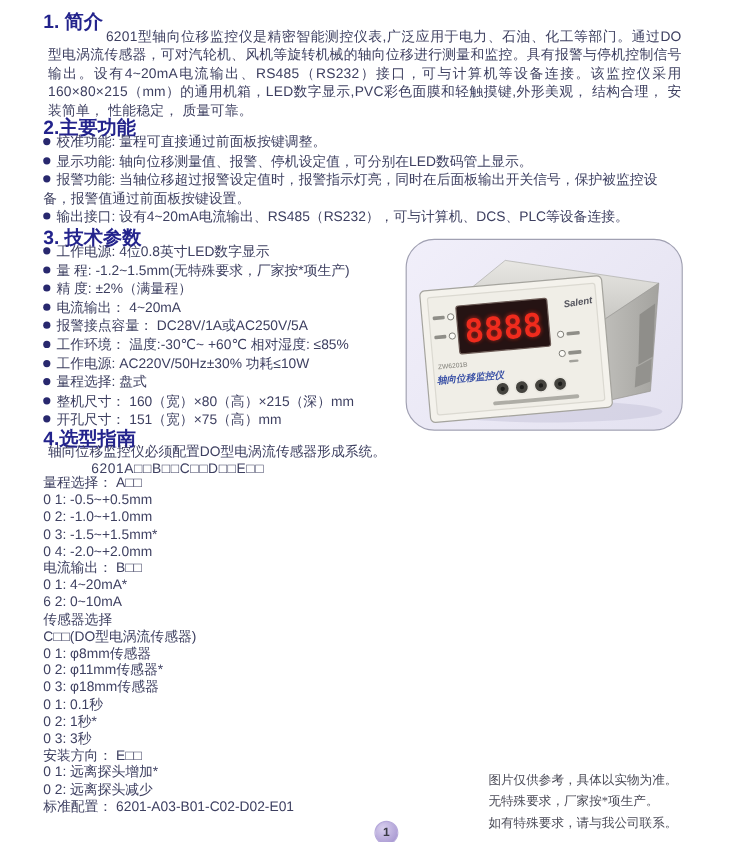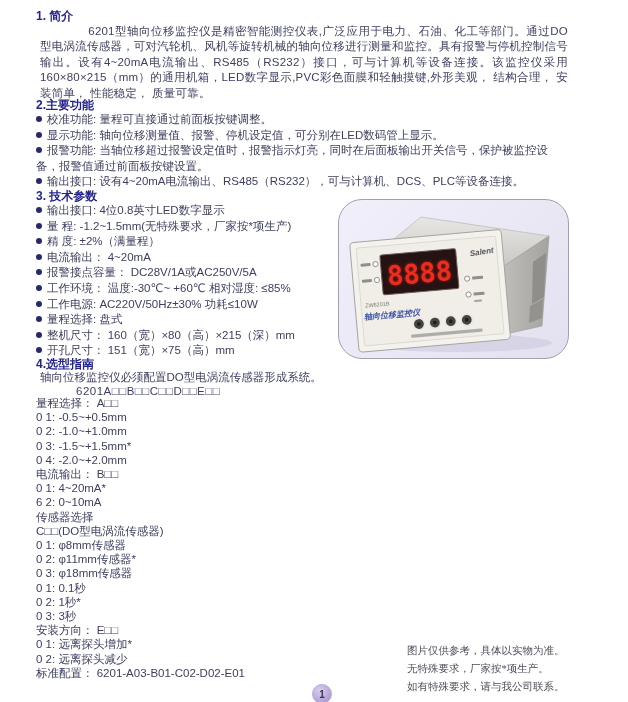--- a/index.html
+++ b/index.html
@@ -1,21 +1,21 @@
 <!DOCTYPE html>
 <html><head>
 <meta charset="utf-8">
 <style>
   html,body{margin:0;padding:0;}
   body{
     width:628px;height:702px;position:relative;background:#ffffff;overflow:hidden;
     font-family:"Liberation Sans","DejaVu Sans",sans-serif;
     color:#3d3f60;font-size:11.5px;
   }
-  .sec-title{position:absolute;left:36px;color:#23238c;font-weight:bold;font-size:12px;}
+  .sec-title{position:absolute;left:36px;color:#23238c;font-weight:bold;font-size:16px;}
   .para{
     position:absolute;left:40px;width:528px;line-height:15.4px;
     text-indent:4.2em;text-align:justify;letter-spacing:.2px;
   }
   .blist{position:absolute;left:36px;width:532px;}
   .blist .item{line-height:15.6px;text-align:left;}
   .dot{display:inline-block;width:6px;height:6px;border-radius:50%;
        background:#28286e;margin:0 5px 2px 0;vertical-align:middle;}
   .intro-line{position:absolute;left:40px;line-height:14px;}
   .model-line{position:absolute;left:76px;line-height:14px;letter-spacing:.5px;}
@@ -45,21 +45,21 @@
 <div class="sec-title" style="top:97px;">2.主要功能</div>
 <div class="blist" style="top:112px;">
   <div class="item"><span class="dot"></span><span>校准功能: 量程可直接通过前面板按键调整。</span></div>
   <div class="item"><span class="dot"></span><span>显示功能: 轴向位移测量值、报警、停机设定值，可分别在LED数码管上显示。</span></div>
   <div class="item"><span class="dot"></span><span>报警功能: 当轴位移超过报警设定值时，报警指示灯亮，同时在后面板输出开关信号，保护被监控设备，报警值通过前面板按键设置。</span></div>
   <div class="item"><span class="dot"></span><span>输出接口: 设有4~20mA电流输出、RS485（RS232），可与计算机、DCS、PLC等设备连接。</span></div>
 </div>
 
 <div class="sec-title" style="top:188px;">3. 技术参数</div>
 <div class="blist" style="top:203px;width:300px;">
-  <div class="item"><span class="dot"></span><span>输出接口: 4位0.8英寸LED数字显示</span></div>
+  <div class="item"><span class="dot"></span><span>工作电源: 4位0.8英寸LED数字显示</span></div>
   <div class="item"><span class="dot"></span><span>量 程: -1.2~1.5mm(无特殊要求，厂家按*项生产)</span></div>
   <div class="item"><span class="dot"></span><span>精 度: ±2%（满量程）</span></div>
   <div class="item"><span class="dot"></span><span>电流输出： 4~20mA</span></div>
   <div class="item"><span class="dot"></span><span>报警接点容量： DC28V/1A或AC250V/5A</span></div>
   <div class="item"><span class="dot"></span><span>工作环境： 温度:-30℃~ +60℃ 相对湿度: ≤85%</span></div>
   <div class="item"><span class="dot"></span><span>工作电源: AC220V/50Hz±30% 功耗≤10W</span></div>
   <div class="item"><span class="dot"></span><span>量程选择: 盘式</span></div>
   <div class="item"><span class="dot"></span><span>整机尺寸： 160（宽）×80（高）×215（深）mm</span></div>
   <div class="item"><span class="dot"></span><span>开孔尺寸： 151（宽）×75（高）mm</span></div>
 </div>

